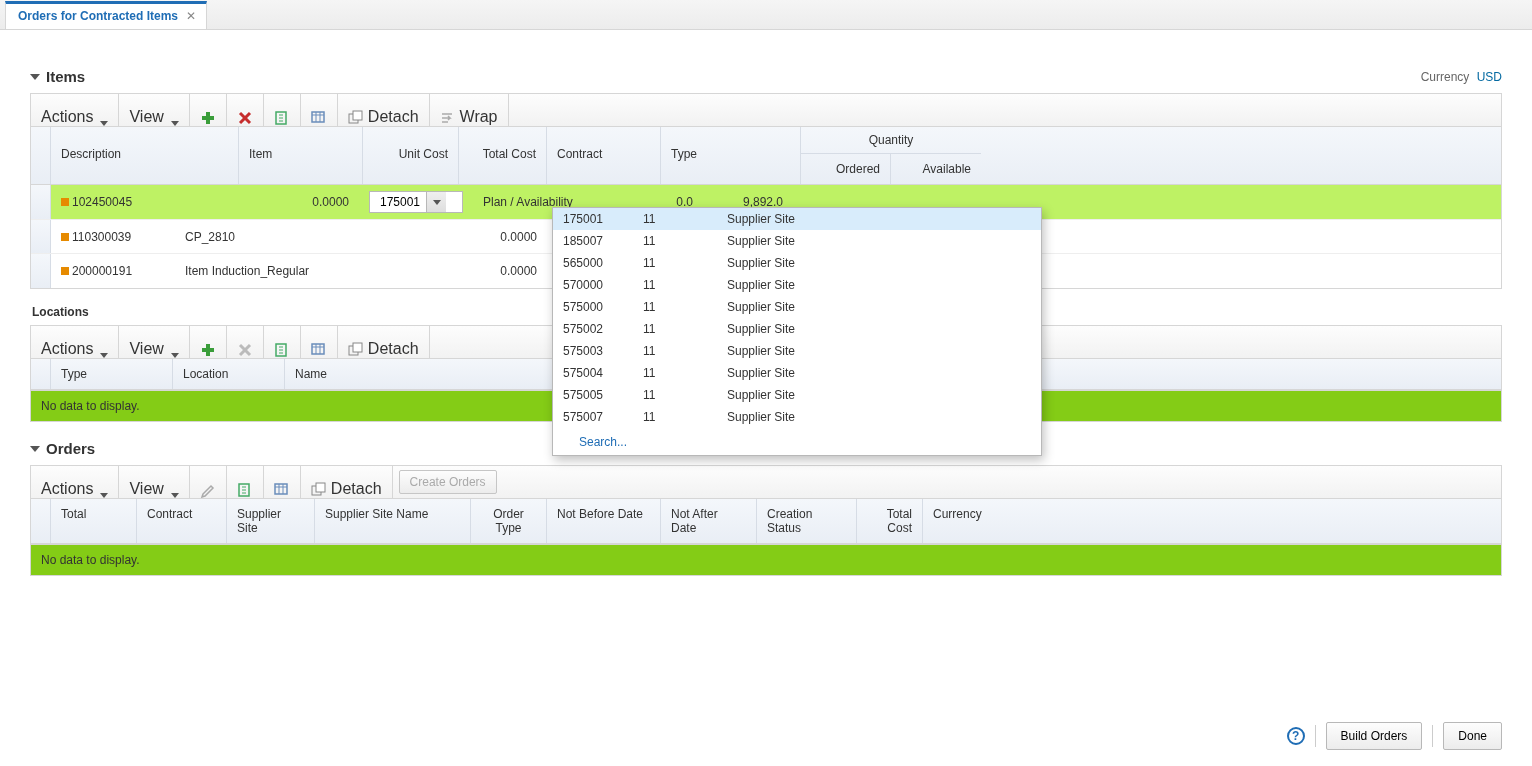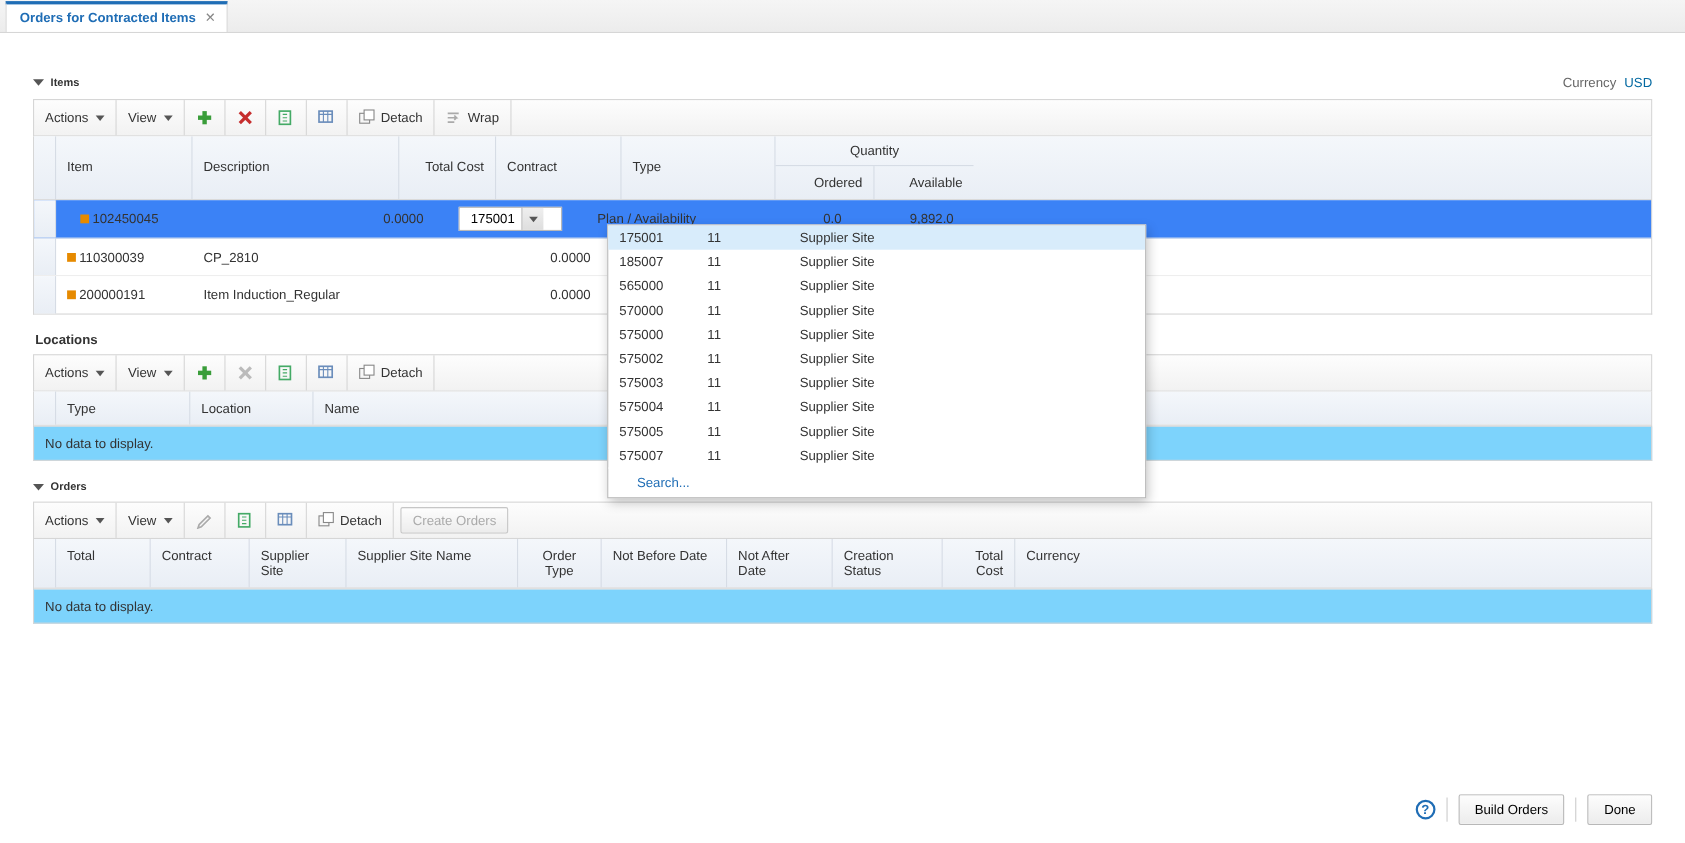--- a/index.html
+++ b/index.html
@@ -5,47 +5,47 @@
 * { box-sizing: border-box; margin: 0; padding: 0; }
 body { font-family: Arial, Helvetica, sans-serif; font-size: 12px; color: #333; background: #fff; }
 
 .tab-bar { border-bottom: 1px solid #d6d6d6; background: linear-gradient(#f5f5f5,#ececec); height: 30px; display: flex; align-items: flex-end; }
 .tab { background: #fff; border: 1px solid #d6d6d6; border-bottom: none; border-top: 3px solid #1f6db5; padding: 5px 10px 6px 12px; margin-left: 5px; color: #1f6db5; font-weight: bold; display: flex; align-items: center; gap: 8px; font-size: 12px; }
 .tab .close { color: #888; font-weight: normal; cursor: pointer; }
 
 .page { padding: 20px 30px 60px 30px; }
 .section-header { display:flex; align-items:center; gap:6px; margin-top:18px; margin-bottom:8px; }
 .collapse-arrow { width:0;height:0;border-left:5px solid transparent;border-right:5px solid transparent;border-top:6px solid #555; cursor:pointer; }
-.section-title { font-size:10px; font-weight:bold; color:#333; }
+.section-title { font-size:15px; font-weight:bold; color:#333; }
 .currency-indicator { margin-left:auto; color:#666; font-size:12px; }
 .currency-indicator .val { color:#0369a1; margin-left:4px; }
 
 .toolbar { border:1px solid #d6d6d6; background:linear-gradient(#fdfdfd,#f2f2f2); display:flex; align-items:stretch; height:34px; }
-.toolbar .tbtn { display:flex; align-items:center; padding:0 10px; border-right:1px solid #d6d6d6; cursor:pointer; font-size:12px; color:#333; gap:4px; }
+.toolbar .tbtn { display:flex; align-items:flex-end; padding:0 10px; border-right:1px solid #d6d6d6; cursor:pointer; font-size:16px; color:#333; gap:4px; }
 .toolbar .caret { width:0;height:0;border-left:4px solid transparent;border-right:4px solid transparent;border-top:5px solid #555; margin-left:3px; }
 .toolbar .ic { width:16px;height:16px; display:inline-flex; align-items:center; justify-content:center; }
 .toolbar .disabled { color:#aaa; }
 .toolbar .btn-like { background:linear-gradient(#fdfdfd,#ececec); border:1px solid #c6c6c6; border-radius:2px; padding:3px 10px; margin:4px 6px; display:flex; align-items:center; }
 
 .grid { border:1px solid #d6d6d6; border-top:none; }
 .ghead { background:linear-gradient(#f4f7fb,#e9eef5); display:flex; font-size:12px; color:#333; border-bottom:1px solid #d6d6d6; }
 .ghead .cell { padding:8px 10px; border-right:1px solid #d6dce5; font-weight:normal; color:#333; }
 .ghead .group { display:flex; flex-direction:column; }
 .ghead .group-top { text-align:center; border-bottom:1px solid #d6dce5; padding:6px 0; }
 .ghead .group-sub { display:flex; }
 .grow { display:flex; border-bottom:1px solid #eee; align-items:center; min-height:34px; }
 .grow .cell { padding:6px 10px; overflow:hidden; white-space:nowrap; }
-.grow.selected { background:#3b82f6;gap:12px; }
+.grow.selected { background:#bef264; }
 .edge { width:20px; background:linear-gradient(#f4f7fb,#e9eef5); border-right:1px solid #d6dce5; align-self:stretch; }
 .marker { width:8px;height:8px;background:#e68a00;display:inline-block;margin-right:3px;}
 .contract-input { display:flex; align-items:center; height:22px; border:1px solid #b8b8b8; background:#fff; }
 .contract-input input { border:none; width:56px; text-align:right; padding:2px 6px; font-size:12px; outline:none; }
 .contract-input .dd { width:20px; height:100%; background:linear-gradient(#efefef,#dedede); border-left:1px solid #b8b8b8; display:flex; align-items:center; justify-content:center; cursor:pointer; }
 .contract-input .dd .tri { width:0;height:0;border-left:4px solid transparent;border-right:4px solid transparent;border-top:5px solid #555; }
-.nodata { padding:8px 10px; border:1px solid #d6d6d6; border-top:none; color:#333; background:#7dd3fc; }
+.nodata { padding:8px 10px; border:1px solid #d6d6d6; border-top:none; color:#333; background:#84cc16; }
 
 .dropdown-panel { position:absolute; background:#fff; border:1px solid #b8b8b8; box-shadow:2px 4px 10px rgba(0,0,0,0.25); z-index:50; font-size:12px; }
 .dropdown-panel .drow { display:flex; padding:4px 10px; cursor:pointer; }
 .dropdown-panel .drow.sel { background:#d8ecfb; }
 .dropdown-panel .search-link { padding:6px 26px; color:#1f6db5; cursor:pointer; border-top:1px solid #fff; }
 
 .footer-bar { position:fixed; bottom:16px; right:30px; display:flex; align-items:center; gap:10px; }
 .footer-bar .help { width:18px;height:18px;border:2px solid #1f6db5;border-radius:50%;color:#1f6db5;font-weight:bold;display:flex;align-items:center;justify-content:center;font-size:12px;cursor:pointer; }
 .footer-bar .vline { width:1px;height:22px;background:#ccc; }
 .footer-bar button { background:linear-gradient(#fdfdfd,#ececec); border:1px solid #b8b8b8; border-radius:2px; padding:6px 14px; font-size:12px; cursor:pointer; }
@@ -135,22 +135,23 @@
             <path d="M2 3h10M2 7h8l-2 -2m2 2l-2 2M2 11h6" stroke="#aaa" fill="none" stroke-width="1.5"></path>
           </svg>
         </span>
         <span>Wrap</span>
       </div>
   </div>
 
   <div class="grid" style="position:relative;">
     <div class="ghead">
       <div class="edge" style="height:auto;"></div>
+      <div class="cell ci-desc" style="padding-top:20px;">Description</div>
       <div class="cell ci-item" style="padding-top:20px;">Item</div>
-      <div class="cell ci-desc" style="padding-top:20px;">Description</div>
+      <div class="cell ci-ucost" style="padding-top:20px;">Unit Cost</div>
       <div class="cell ci-tcost" style="padding-top:20px;">Total Cost</div>
       <div class="cell ci-contract" style="padding-top:20px;">Contract</div>
       <div class="cell ci-type" style="padding-top:20px;">Type</div>
       <div class="group" style="width:180px;">
         <div class="group-top">Quantity</div>
         <div class="group-sub">
           <div class="cell ci-ord">Ordered</div>
           <div class="cell ci-avail" style="border-right:none;">Available</div>
         </div>
       </div>

